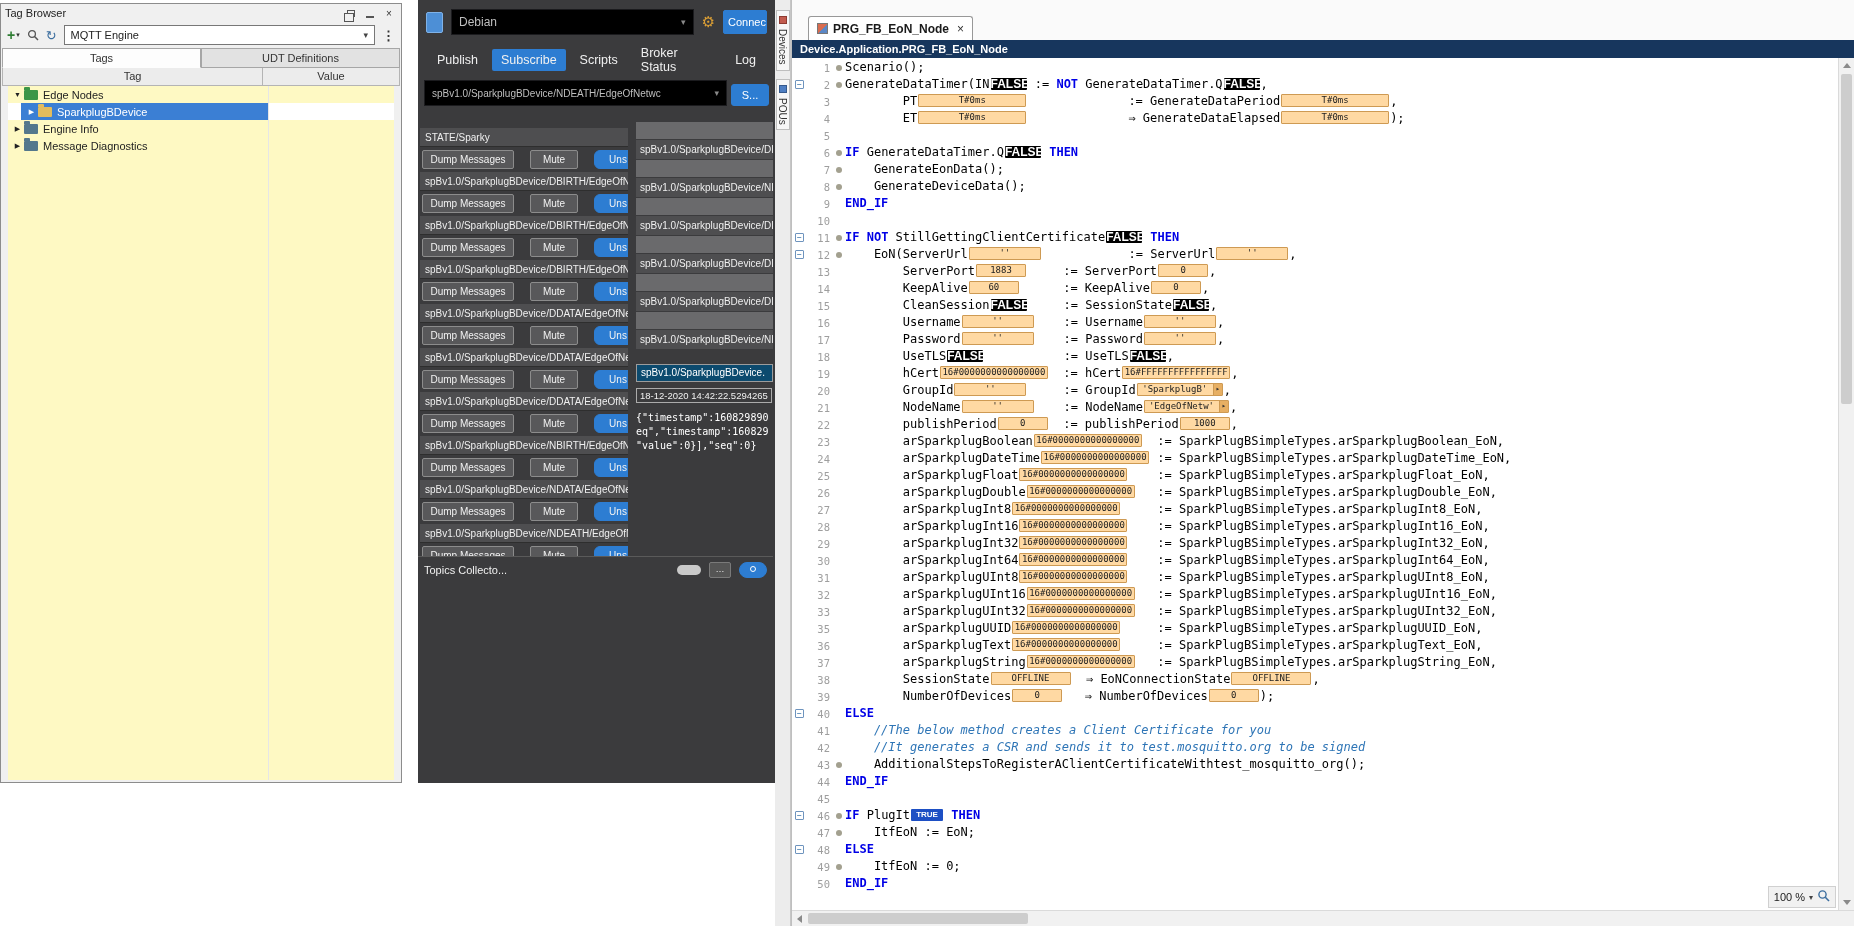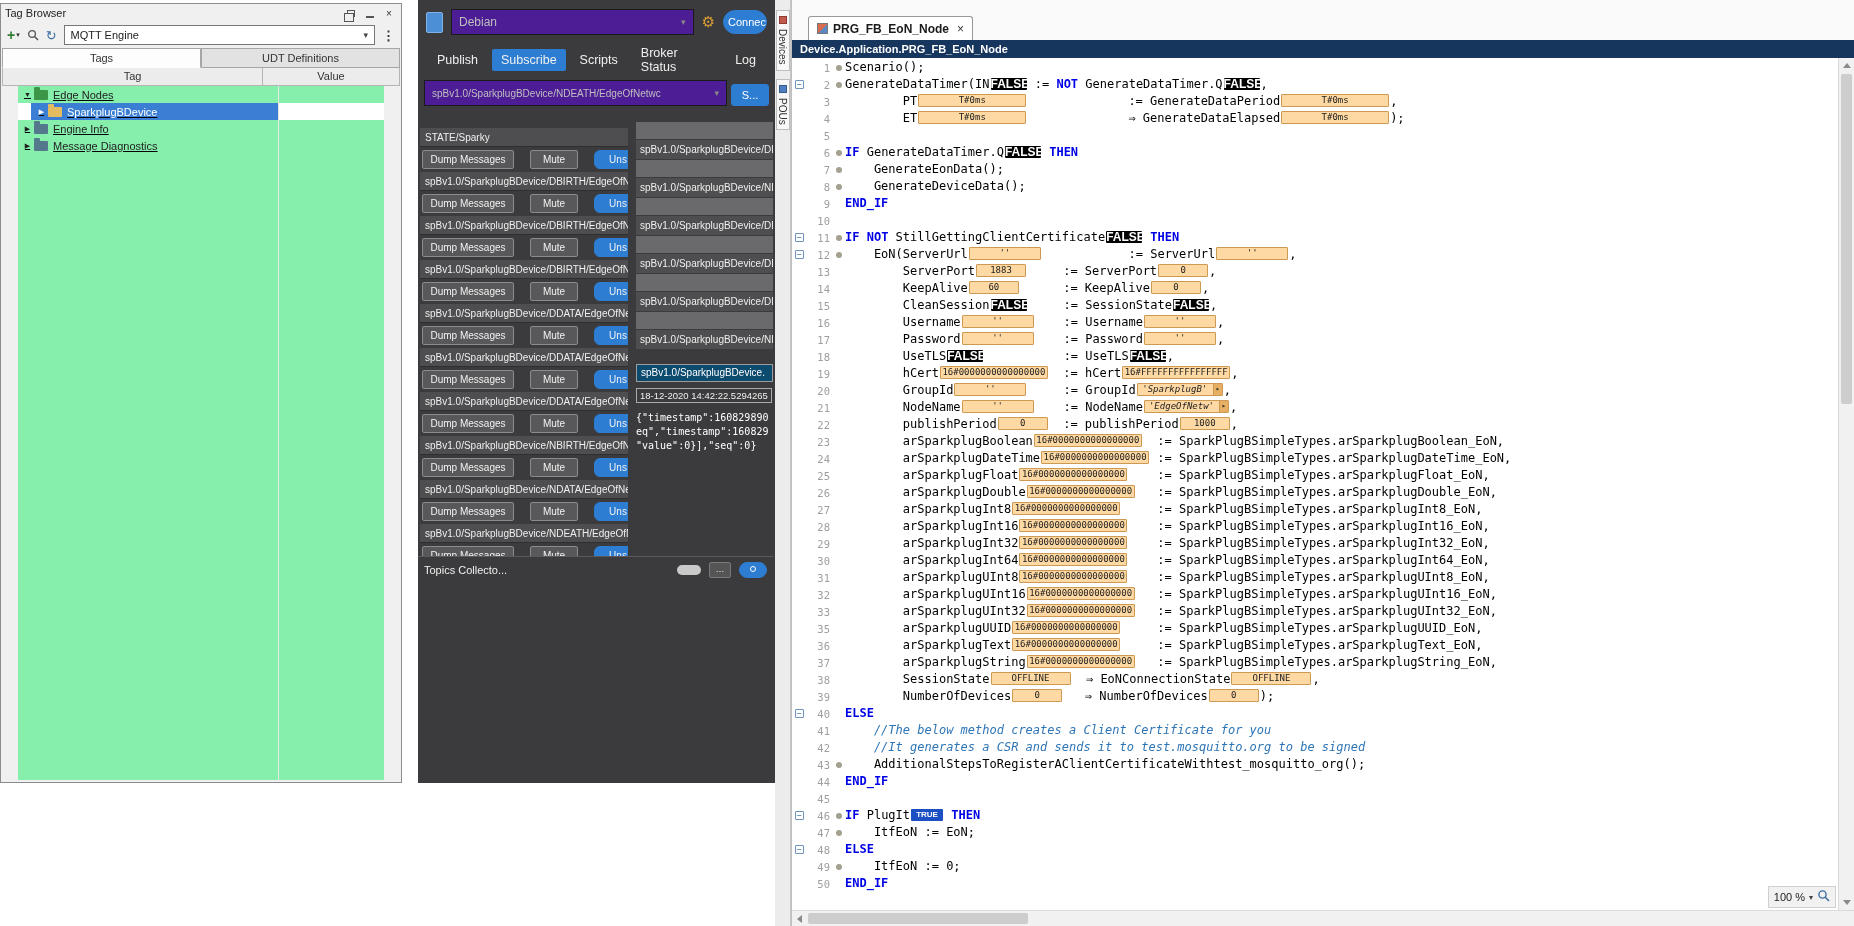--- a/index.html
+++ b/index.html
@@ -21,37 +21,37 @@
   .refresh{color:#3C6E9F;font-size:13px;}
   .kebab{font-size:13px;font-weight:bold;color:#333;}
   .tb-combo{flex:1;height:20px;background:#FFF;border:1px solid #777;display:flex;align-items:center;font-size:11px;padding:0 6px;color:#222;}
   .tb-combo .arr{margin-left:auto;font-size:9px;color:#444;}
   .tb-tabs{display:flex;height:20px;padding:0 1px;}
   .tb-tab{flex:1;text-align:center;line-height:18px;font-size:11px;background:#E2E2E2;border:1px solid #A6A6A6;color:#333;}
   .tb-tab.active{background:#FDFDFD;border-bottom-color:#FDFDFD;}
   .tb-cols{display:flex;height:18px;background:#ECECEC;border:1px solid #B4B4B4;border-top:none;margin:0 1px;font-size:11px;color:#333;}
   .tb-col1{width:260px;text-align:center;line-height:16px;border-right:1px solid #B4B4B4;}
   .tb-col2{flex:1;text-align:center;line-height:16px;}
-  .tb-tree{position:relative;background:#86efac;height:calc(100% - 84px);margin:0 17px;text-decoration:underline;}
+  .tb-tree{position:relative;background:#fef9c3;height:calc(100% - 84px);margin:0 7px;}
   .tb-tree::after{content:"";position:absolute;left:260px;top:0;bottom:0;width:1px;background:#E6E6E6;}
   .trow{height:17px;display:flex;align-items:center;font-size:11px;color:#222;white-space:nowrap;}
   .trow.sel{background:linear-gradient(to right,#FFF 13px,#3B7FD4 13px,#3B7FD4 260px,#FFF 260px);color:#FFF;}
   .texp{width:11px;font-size:7px;text-align:center;flex:none;}
   .tfolder{width:14px;height:10px;border-radius:1px;margin:1px 5px 0 1px;position:relative;flex:none;}
   .tfolder::before{content:"";position:absolute;top:-3px;left:0;width:6px;height:3px;background:inherit;border-radius:1px 1px 0 0;}
 
   
   #mqtt{position:absolute;left:418px;top:0;width:357px;height:783px;background:#3B3B3D;overflow:hidden;}
   .m-top{height:44px;display:flex;align-items:center;gap:8px;padding:0 8px;}
   .m-doc{width:17px;height:21px;background:#4D8FD6;border:1px solid #7FB2E8;border-radius:2px;flex:none;}
-  .m-combo{flex:1;height:24px;background:#4c1d95;border:1px solid #1B1B1E;display:flex;align-items:center;padding:12px 7px;font-size:12px;color:#BFBFBF;min-width:0;}
+  .m-combo{flex:1;height:24px;background:#000000;border:1px solid #1B1B1E;display:flex;align-items:center;padding:12px 7px;font-size:12px;color:#BFBFBF;min-width:0;}
   .m-combo span:first-child{overflow:hidden;white-space:nowrap;}
   .m-combo .arr{margin-left:auto;color:#8A8A8A;font-size:9px;padding-left:4px;}
   .m-gear{font-size:15px;color:#DA9E35;flex:none;}
-  .m-connect{height:24px;width:44px;background:#2D7DD2;border:1px solid #2D7DD2;color:#FFF;font-size:11px;border-radius:12px;overflow:hidden;white-space:nowrap;padding:0 4px;flex:none;}
+  .m-connect{height:24px;width:44px;background:#2D7DD2;border:1px solid #2D7DD2;color:#FFF;font-size:11px;border-radius:2px;overflow:hidden;white-space:nowrap;padding:0 4px;flex:none;}
   .m-tabs{height:32px;display:flex;align-items:center;gap:5px;padding:0 10px;}
   .m-tab{font-size:12.5px;color:#F0F0F0;padding:4px 9px;border-radius:2px;}
   .m-tab.active{background:#2D7DD2;}
   .m-topicrow{height:30px;display:flex;align-items:flex-end;gap:4px;padding:0 6px;}
   .m-topic-combo{font-size:10px;height:22px;}
   .m-sub{width:38px;height:22px;background:#2D7DD2;border:1px solid #2D7DD2;color:#FFF;font-size:11px;border-radius:3px;flex:none;}
   .m-content{position:absolute;left:0;right:0;top:106px;bottom:0;}
   #m-left{position:absolute;left:2px;top:22px;width:208px;height:428px;overflow:hidden;}
   .g-topic{height:19px;line-height:19px;background:#4E4E50;border-bottom:1px solid #2E2E2E;color:#EFEFEF;font-size:10px;padding:0 5px;white-space:nowrap;overflow:hidden;}
   .g-btns{height:25px;display:flex;align-items:center;gap:16px;padding:2px 2px;}
@@ -92,21 +92,21 @@
   .cl{height:17px;display:flex;align-items:center;}
   .fold{width:15px;height:17px;display:flex;align-items:center;justify-content:center;flex:none;}
   .fbox{width:9px;height:9px;border:1px solid #6E94BE;background:#FFF;color:#2E6DA4;font-family:"DejaVu Sans Mono",monospace;font-size:8px;line-height:7px;text-align:center;border-radius:1px;}
   .ln{width:26px;flex:none;text-align:right;font-family:"DejaVu Sans Mono",monospace;font-size:10.5px;color:#9E9E9E;padding-right:3px;}
   .dotc{width:12px;height:17px;flex:none;display:flex;align-items:center;justify-content:center;}
   .bp{width:6px;height:6px;border-radius:50%;background:#A3A08F;}
   .codetx{white-space:pre;font-family:"DejaVu Sans Mono",monospace;font-size:12px;line-height:17px;color:#000;}
   .tk{color:#0000E6;font-weight:bold;}
   .tx{color:#2E75B6;font-style:italic;}
   .bm{display:inline-block;vertical-align:middle;height:13px;line-height:11px;background:#FFD9A3;border:1px solid #CE9A53;font-family:"DejaVu Sans Mono",monospace;font-size:9px;color:#222;text-align:center;border-radius:1px;margin:0 1px 2px 1px;overflow:hidden;}
-  .be{position:relative;padding-right:10px;font-style:italic;}
+  .be{position:relative;padding-right:10px;}
   .earr{position:absolute;right:0;top:0;bottom:0;width:9px;background:#E7AF63;border-left:1px solid #CE9A53;font-size:7px;line-height:11px;text-align:center;color:#333;}
   .bf{display:inline-block;vertical-align:middle;width:36px;height:12px;background:#000;color:#FFF;font-size:12px;font-weight:bold;text-align:center;line-height:12px;border-radius:1px;margin:0 1px 2px 1px;font-family:"Liberation Sans",sans-serif;}
   .bt{display:inline-block;vertical-align:middle;width:32px;height:12px;background:#1D4FC4;color:#FFF;font-size:8px;font-weight:bold;text-align:center;line-height:12px;border-radius:1px;margin:0 1px 2px 1px;font-family:"Liberation Sans",sans-serif;}
   .e-vscroll{position:absolute;right:0;top:58px;bottom:16px;width:16px;background:#F1F1F1;border-left:1px solid #DADADA;}
   .sb-btn{height:15px;width:15px;display:flex;align-items:center;justify-content:center;background:#F1F1F1;}
   .sb-btn.down{position:absolute;bottom:0;left:0;}
   .sb-thumb{position:absolute;top:16px;left:2px;right:2px;height:330px;background:#CDCDCD;border-radius:2px;}
   .tri-up{width:0;height:0;border-left:4px solid transparent;border-right:4px solid transparent;border-bottom:5px solid #8A8A8A;}
   .tri-down{width:0;height:0;border-left:4px solid transparent;border-right:4px solid transparent;border-top:5px solid #8A8A8A;}
   .tri-left{width:0;height:0;border-top:4px solid transparent;border-bottom:4px solid transparent;border-right:5px solid #8A8A8A;}

